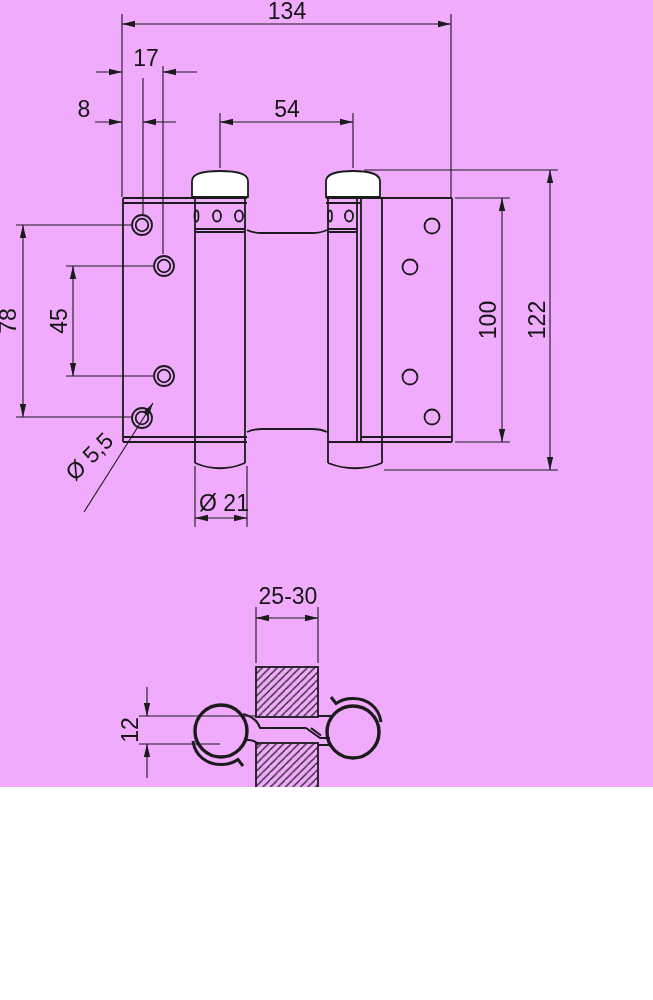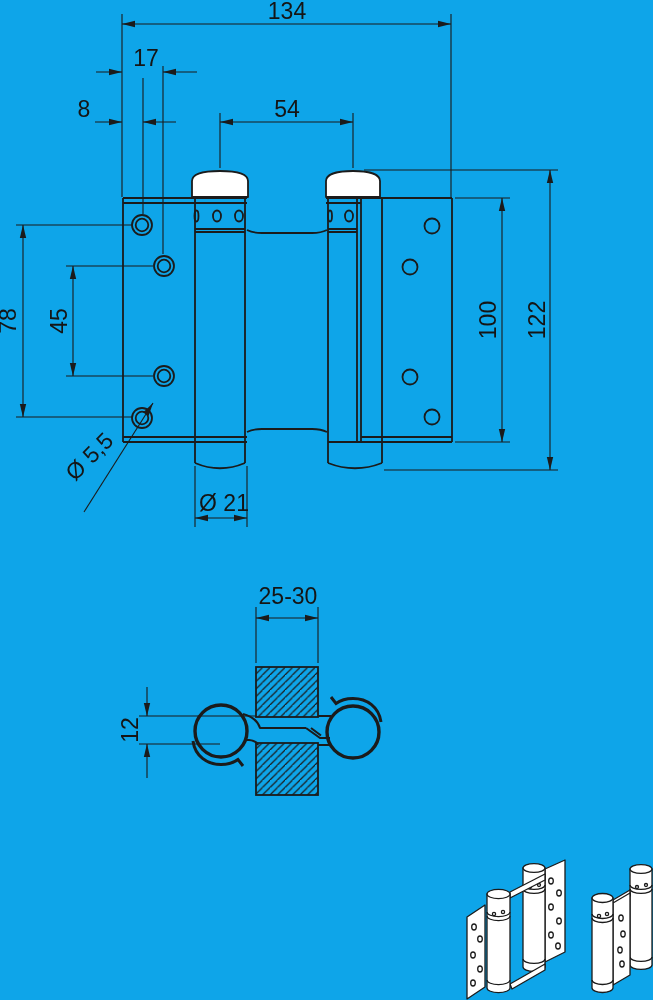--- a/index.html
+++ b/index.html
@@ -1,16 +1,16 @@
 <!DOCTYPE html>
 <html><head>
 <meta charset="utf-8">
 <style>
   html,body{margin:0;padding:0;background:#ffffff;}
-  .canvas{position:relative;width:653px;height:1000px;background:#0ea5e9;overflow:hidden;}
+  .canvas{position:relative;width:653px;height:787px;background:#f0abfc;overflow:hidden;}
   svg{display:block;}
   .thin{fill:none;stroke:#1b1b1b;stroke-width:1.1;}
   .ol{fill:none;stroke:#1b1b1b;stroke-width:1.8;stroke-linejoin:round;}
   .ol2{fill:none;stroke:#1b1b1b;stroke-width:2.1;stroke-linejoin:round;}
   .thick{fill:none;stroke:#1b1b1b;stroke-width:3.4;}
   .cres{fill:none;stroke:#1b1b1b;stroke-width:3;}
   .arr{fill:#1b1b1b;stroke:none;}
   .wf{fill:#ffffff;}
   .tn{fill:#ffffff;stroke:#1b1b1b;stroke-width:1.3;stroke-linejoin:round;}
   .tnl{fill:none;stroke:#1b1b1b;stroke-width:1.3;}

